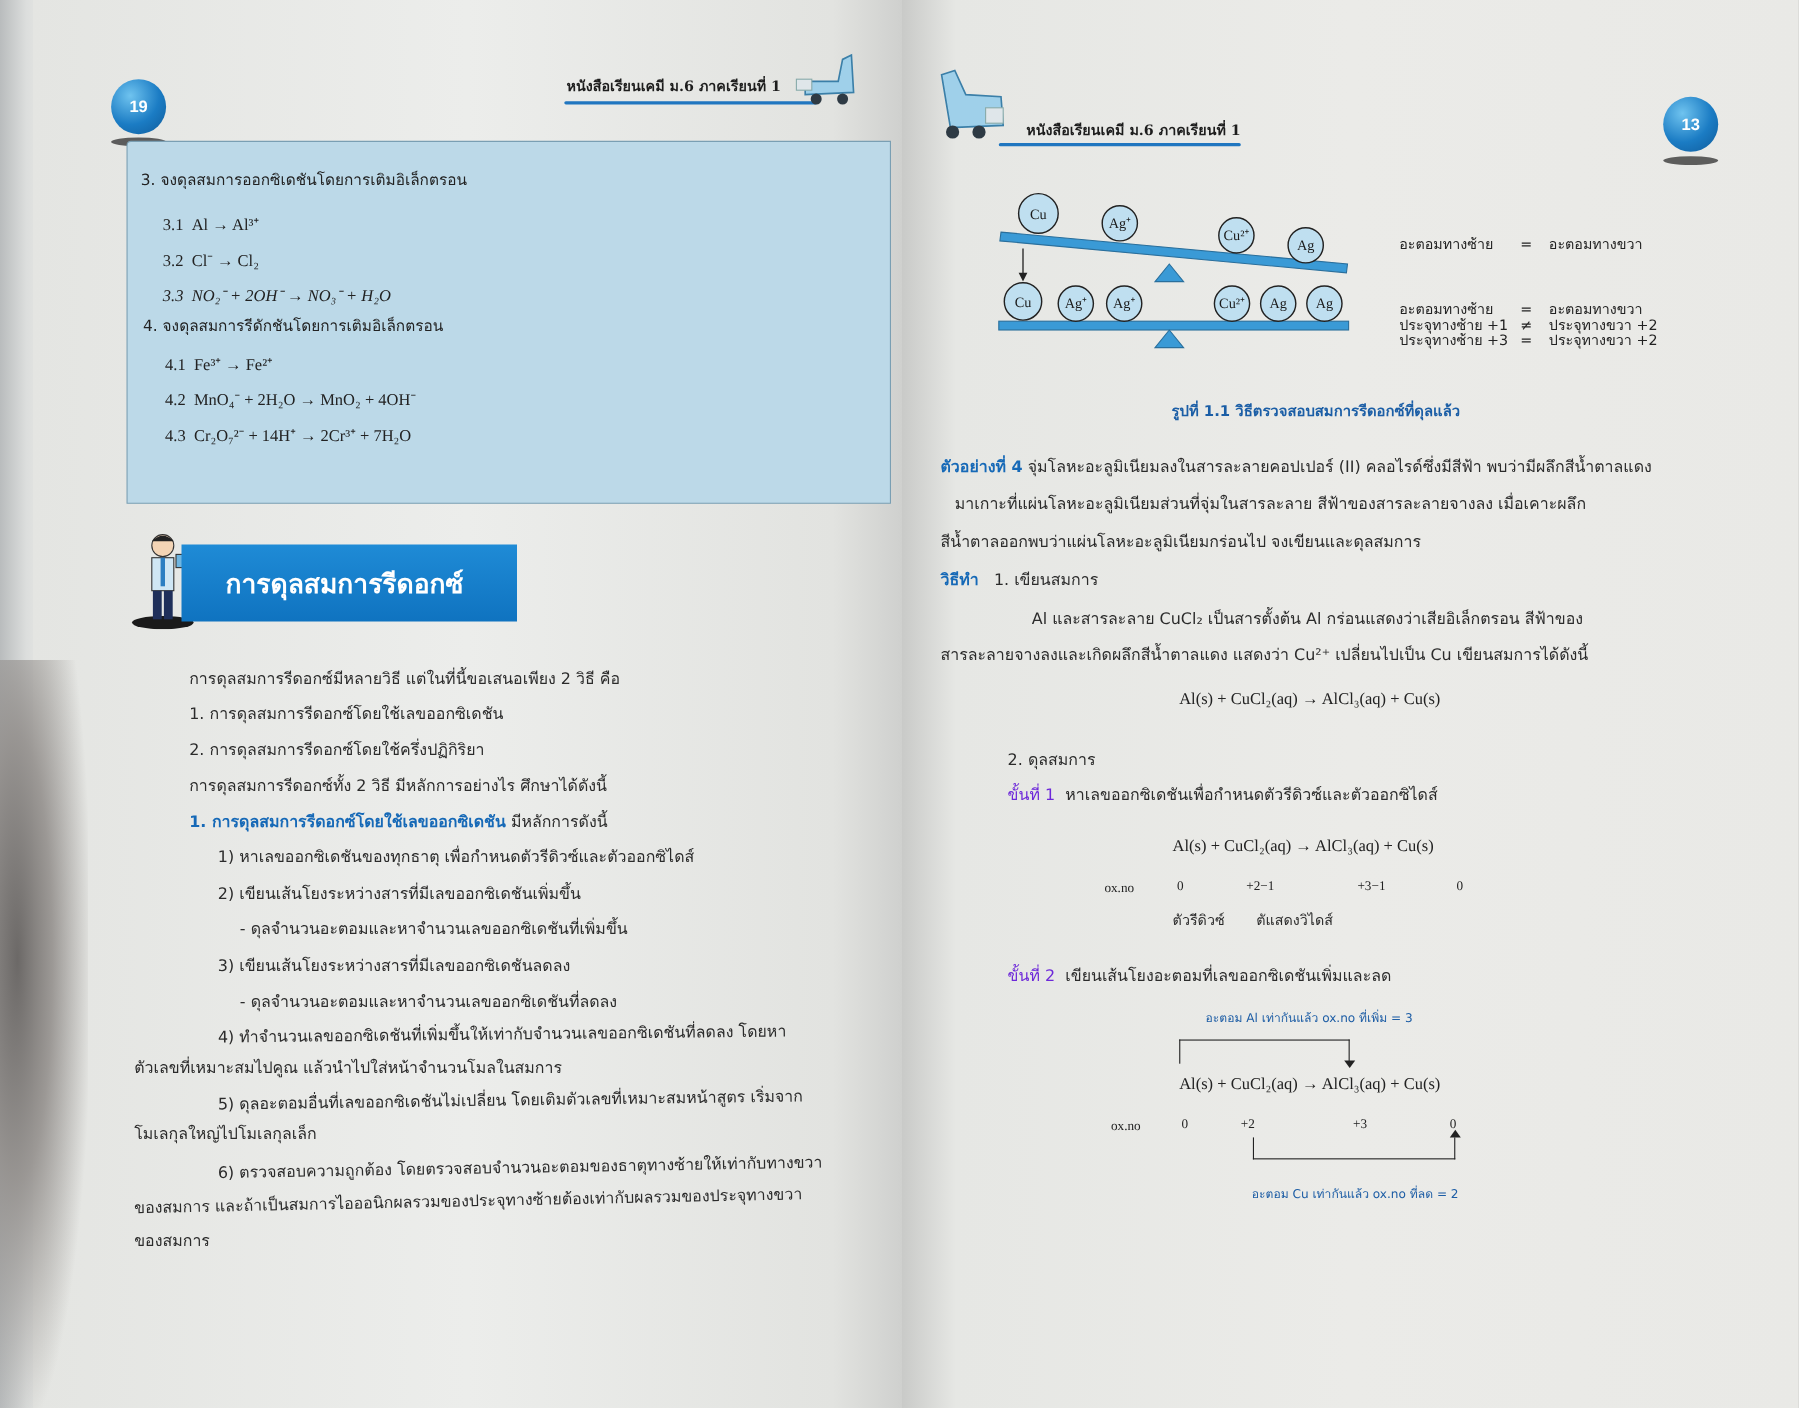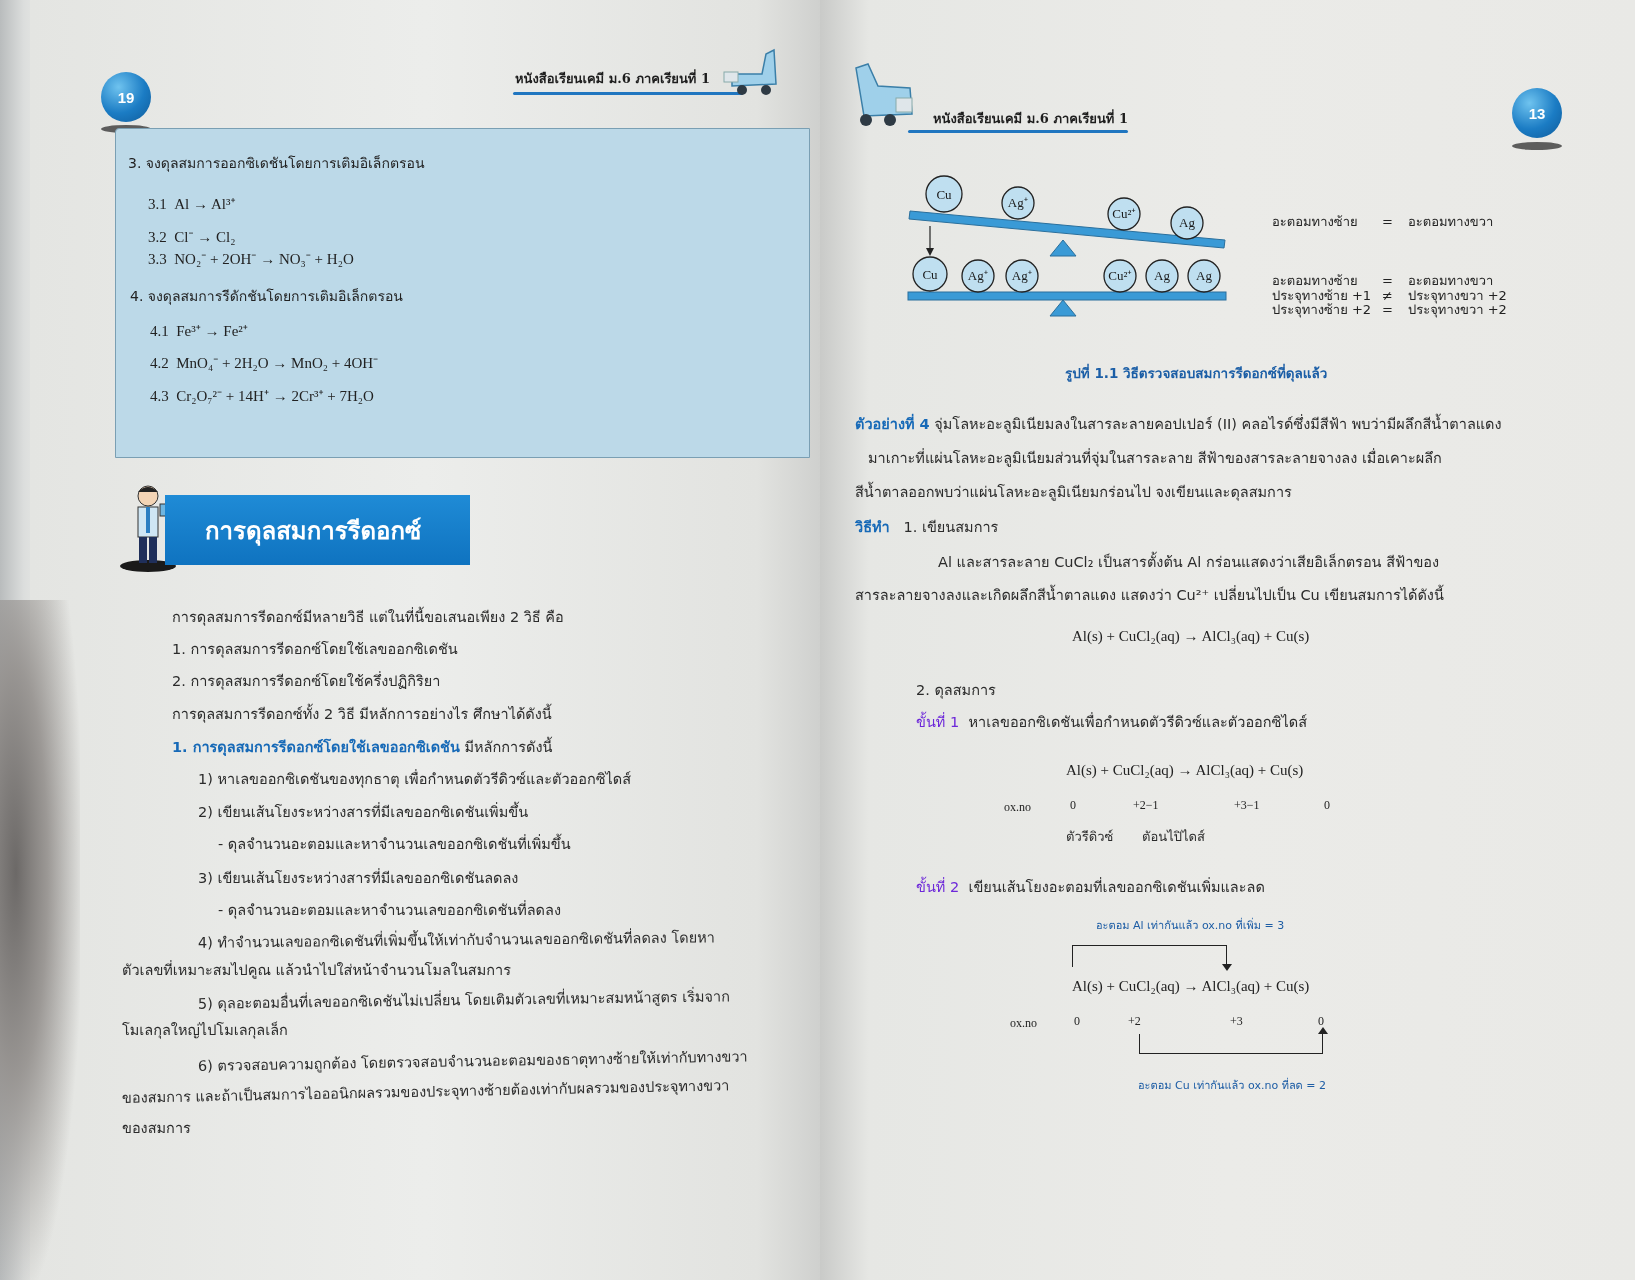--- a/index.html
+++ b/index.html
@@ -93,21 +93,21 @@
   <path d="M10 30 L40 30 L44 10 L52 6 L54 40 L10 42 Z" fill="#9fd0ea" stroke="#3b7fa8" stroke-width="1.5"></path>
   <rect x="2" y="28" width="14" height="10" fill="#dfe6ea" stroke="#8aa" stroke-width="1"></rect>
   <circle cx="20" cy="46" r="5" fill="#2e3a44"></circle>
     <circle cx="44" cy="46" r="5" fill="#2e3a44"></circle>
 </svg>
 
 <div class="exercise-box"></div>
 <div class="ex-line ex-heading" style="left:128px;top:152px;">3. จงดุลสมการออกซิเดชันโดยการเติมอิเล็กตรอน</div>
 <div class="ex-line" style="left:148px;top:193px;"><span>3.1</span>&nbsp;&nbsp;<span>Al → Al³⁺</span></div>
 <div class="ex-line" style="left:148px;top:226px;"><span>3.2</span>&nbsp;&nbsp;<span>Cl⁻ → Cl₂</span></div>
-<div class="ex-line" style="left:148px;top:248px;"><span>3.3</span>&nbsp;&nbsp;<span>NO₂⁻ + 2OH⁻ → NO₃⁻ + H₂O</span></div>
+<div class="ex-line" style="left:148px;top:258px;font-style:italic;"><span>3.3</span>&nbsp;&nbsp;<span>NO₂⁻ + 2OH⁻ → NO₃⁻ + H₂O</span></div>
 <div class="ex-line ex-heading" style="left:130px;top:285px;">4. จงดุลสมการรีดักชันโดยการเติมอิเล็กตรอน</div>
 <div class="ex-line" style="left:150px;top:320px;"><span>4.1</span>&nbsp;&nbsp;<span>Fe³⁺ → Fe²⁺</span></div>
 <div class="ex-line" style="left:150px;top:352px;"><span>4.2</span>&nbsp;&nbsp;<span>MnO₄⁻ + 2H₂O → MnO₂ + 4OH⁻</span></div>
 <div class="ex-line" style="left:150px;top:385px;"><span>4.3</span>&nbsp;&nbsp;<span>Cr₂O₇²⁻ + 14H⁺ → 2Cr³⁺ + 7H₂O</span></div>
 
 <svg class="mascot" viewBox="0 0 60 90">
   <ellipse cx="30" cy="84" rx="28" ry="6" fill="#1a1a1a"></ellipse>
   <circle cx="30" cy="14" r="10" fill="#f3d4b5" stroke="#333" stroke-width="1"></circle>
   <path d="M20 10 Q30 0 40 10" fill="#222"></path>
   <rect x="20" y="25" width="20" height="30" fill="#cfe6f4" stroke="#333" stroke-width="1"></rect>
@@ -178,21 +178,21 @@
     <circle cx="262" cy="108" r="16" fill="#bfdff0" stroke="#222" stroke-width="1.3"></circle>
     <text x="262" y="112">Ag</text>
     <circle cx="304" cy="108" r="16" fill="#bfdff0" stroke="#222" stroke-width="1.3"></circle>
     <text x="304" y="112">Ag</text>
   </g>
 </svg>
 
 <div class="check-row" style="left:1272px;top:211px;"><span style="width:110px">อะตอมทางซ้าย</span><span style="width:26px">=</span><span>อะตอมทางขวา</span></div>
 <div class="check-row" style="left:1272px;top:241px;margin-top:44px;"><span style="width:110px">ประจุทางซ้าย +1</span><span style="width:26px">≠</span><span>ประจุทางขวา +2</span></div>
 <div class="check-row" style="left:1272px;top:270px;"><span style="width:110px">อะตอมทางซ้าย</span><span style="width:26px">=</span><span>อะตอมทางขวา</span></div>
-<div class="check-row" style="left:1272px;top:299px;"><span style="width:110px">ประจุทางซ้าย +2</span><span style="width:26px">=</span><span>ประจุทางขวา +2</span></div>
+<div class="check-row" style="left:1272px;top:299px;"><span style="width:110px">ประจุทางซ้าย +3</span><span style="width:26px">=</span><span>ประจุทางขวา +2</span></div>
 
 <div class="caption" style="left:1065px;top:362px;">รูปที่ 1.1 วิธีตรวจสอบสมการรีดอกซ์ที่ดุลแล้ว</div>
 
 <div class="body-text" style="left:855px;top:412px;"><span class="blue-bold">ตัวอย่างที่ 4</span><span> จุ่มโลหะอะลูมิเนียมลงในสารละลายคอปเปอร์ (II) คลอไรด์ซึ่งมีสีฟ้า พบว่ามีผลึกสีน้ำตาลแดง</span></div>
 <div class="body-text" style="left:868px;top:446px;">มาเกาะที่แผ่นโลหะอะลูมิเนียมส่วนที่จุ่มในสารละลาย  สีฟ้าของสารละลายจางลง  เมื่อเคาะผลึก</div>
 <div class="body-text" style="left:855px;top:480px;">สีน้ำตาลออกพบว่าแผ่นโลหะอะลูมิเนียมกร่อนไป จงเขียนและดุลสมการ</div>
 
 <div class="body-text" style="left:855px;top:515px;"><span class="blue-bold">วิธีทำ</span>&nbsp;&nbsp;&nbsp;<span>1. เขียนสมการ</span></div>
 <div class="body-text" style="left:938px;top:550px;">Al และสารละลาย CuCl₂ เป็นสารตั้งต้น Al กร่อนแสดงว่าเสียอิเล็กตรอน สีฟ้าของ</div>
 <div class="body-text" style="left:855px;top:583px;">สารละลายจางลงและเกิดผลึกสีน้ำตาลแดง แสดงว่า Cu²⁺ เปลี่ยนไปเป็น Cu เขียนสมการได้ดังนี้</div>
@@ -200,21 +200,21 @@
 
 <div class="body-text" style="left:916px;top:678px;">2. ดุลสมการ</div>
 <div class="body-text" style="left:916px;top:710px;"><span class="step-label">ขั้นที่ 1</span>&nbsp;&nbsp;<span>หาเลขออกซิเดชันเพื่อกำหนดตัวรีดิวซ์และตัวออกซิไดส์</span></div>
 <div class="eq" style="left:1066px;top:762px;">Al(s) + CuCl₂(aq) → AlCl₃(aq) + Cu(s)</div>
 <div class="ox" style="left:1004px;top:800px;">ox.no</div>
 <div class="ox" style="left:1070px;top:798px;">0</div>
 <div class="ox" style="left:1133px;top:798px;">+2−1</div>
 <div class="ox" style="left:1234px;top:798px;">+3−1</div>
 <div class="ox" style="left:1324px;top:798px;">0</div>
 <div class="body-text" style="left:1066px;top:826px;font-size:13px;">ตัวรีดิวซ์</div>
-<div class="body-text" style="left:1142px;top:826px;font-size:13px;">ตัอนไปิไดส์</div>
+<div class="body-text" style="left:1142px;top:826px;font-size:13px;">ตัแสดงวิไดส์</div>
 
 <div class="body-text" style="left:916px;top:875px;"><span class="step-label">ขั้นที่ 2</span>&nbsp;&nbsp;<span>เขียนเส้นโยงอะตอมที่เลขออกซิเดชันเพิ่มและลด</span></div>
 <div class="small-blue" style="left:1096px;top:916px;">อะตอม Al เท่ากันแล้ว ox.no ที่เพิ่ม = 3</div>
 
 <div class="bracket" style="left:1072px;top:945px;width:155px;height:22px;border-width:1.5px 1.5px 0 1.5px;"></div>
 <div style="position:absolute;left:1222px;top:964px;width:0;height:0;border-left:5px solid transparent;border-right:5px solid transparent;border-top:7px solid #222;"></div>
 
 <div class="eq" style="left:1072px;top:978px;">Al(s) + CuCl₂(aq) → AlCl₃(aq) + Cu(s)</div>
 <div class="ox" style="left:1010px;top:1016px;">ox.no</div>
 <div class="ox" style="left:1074px;top:1014px;">0</div>

